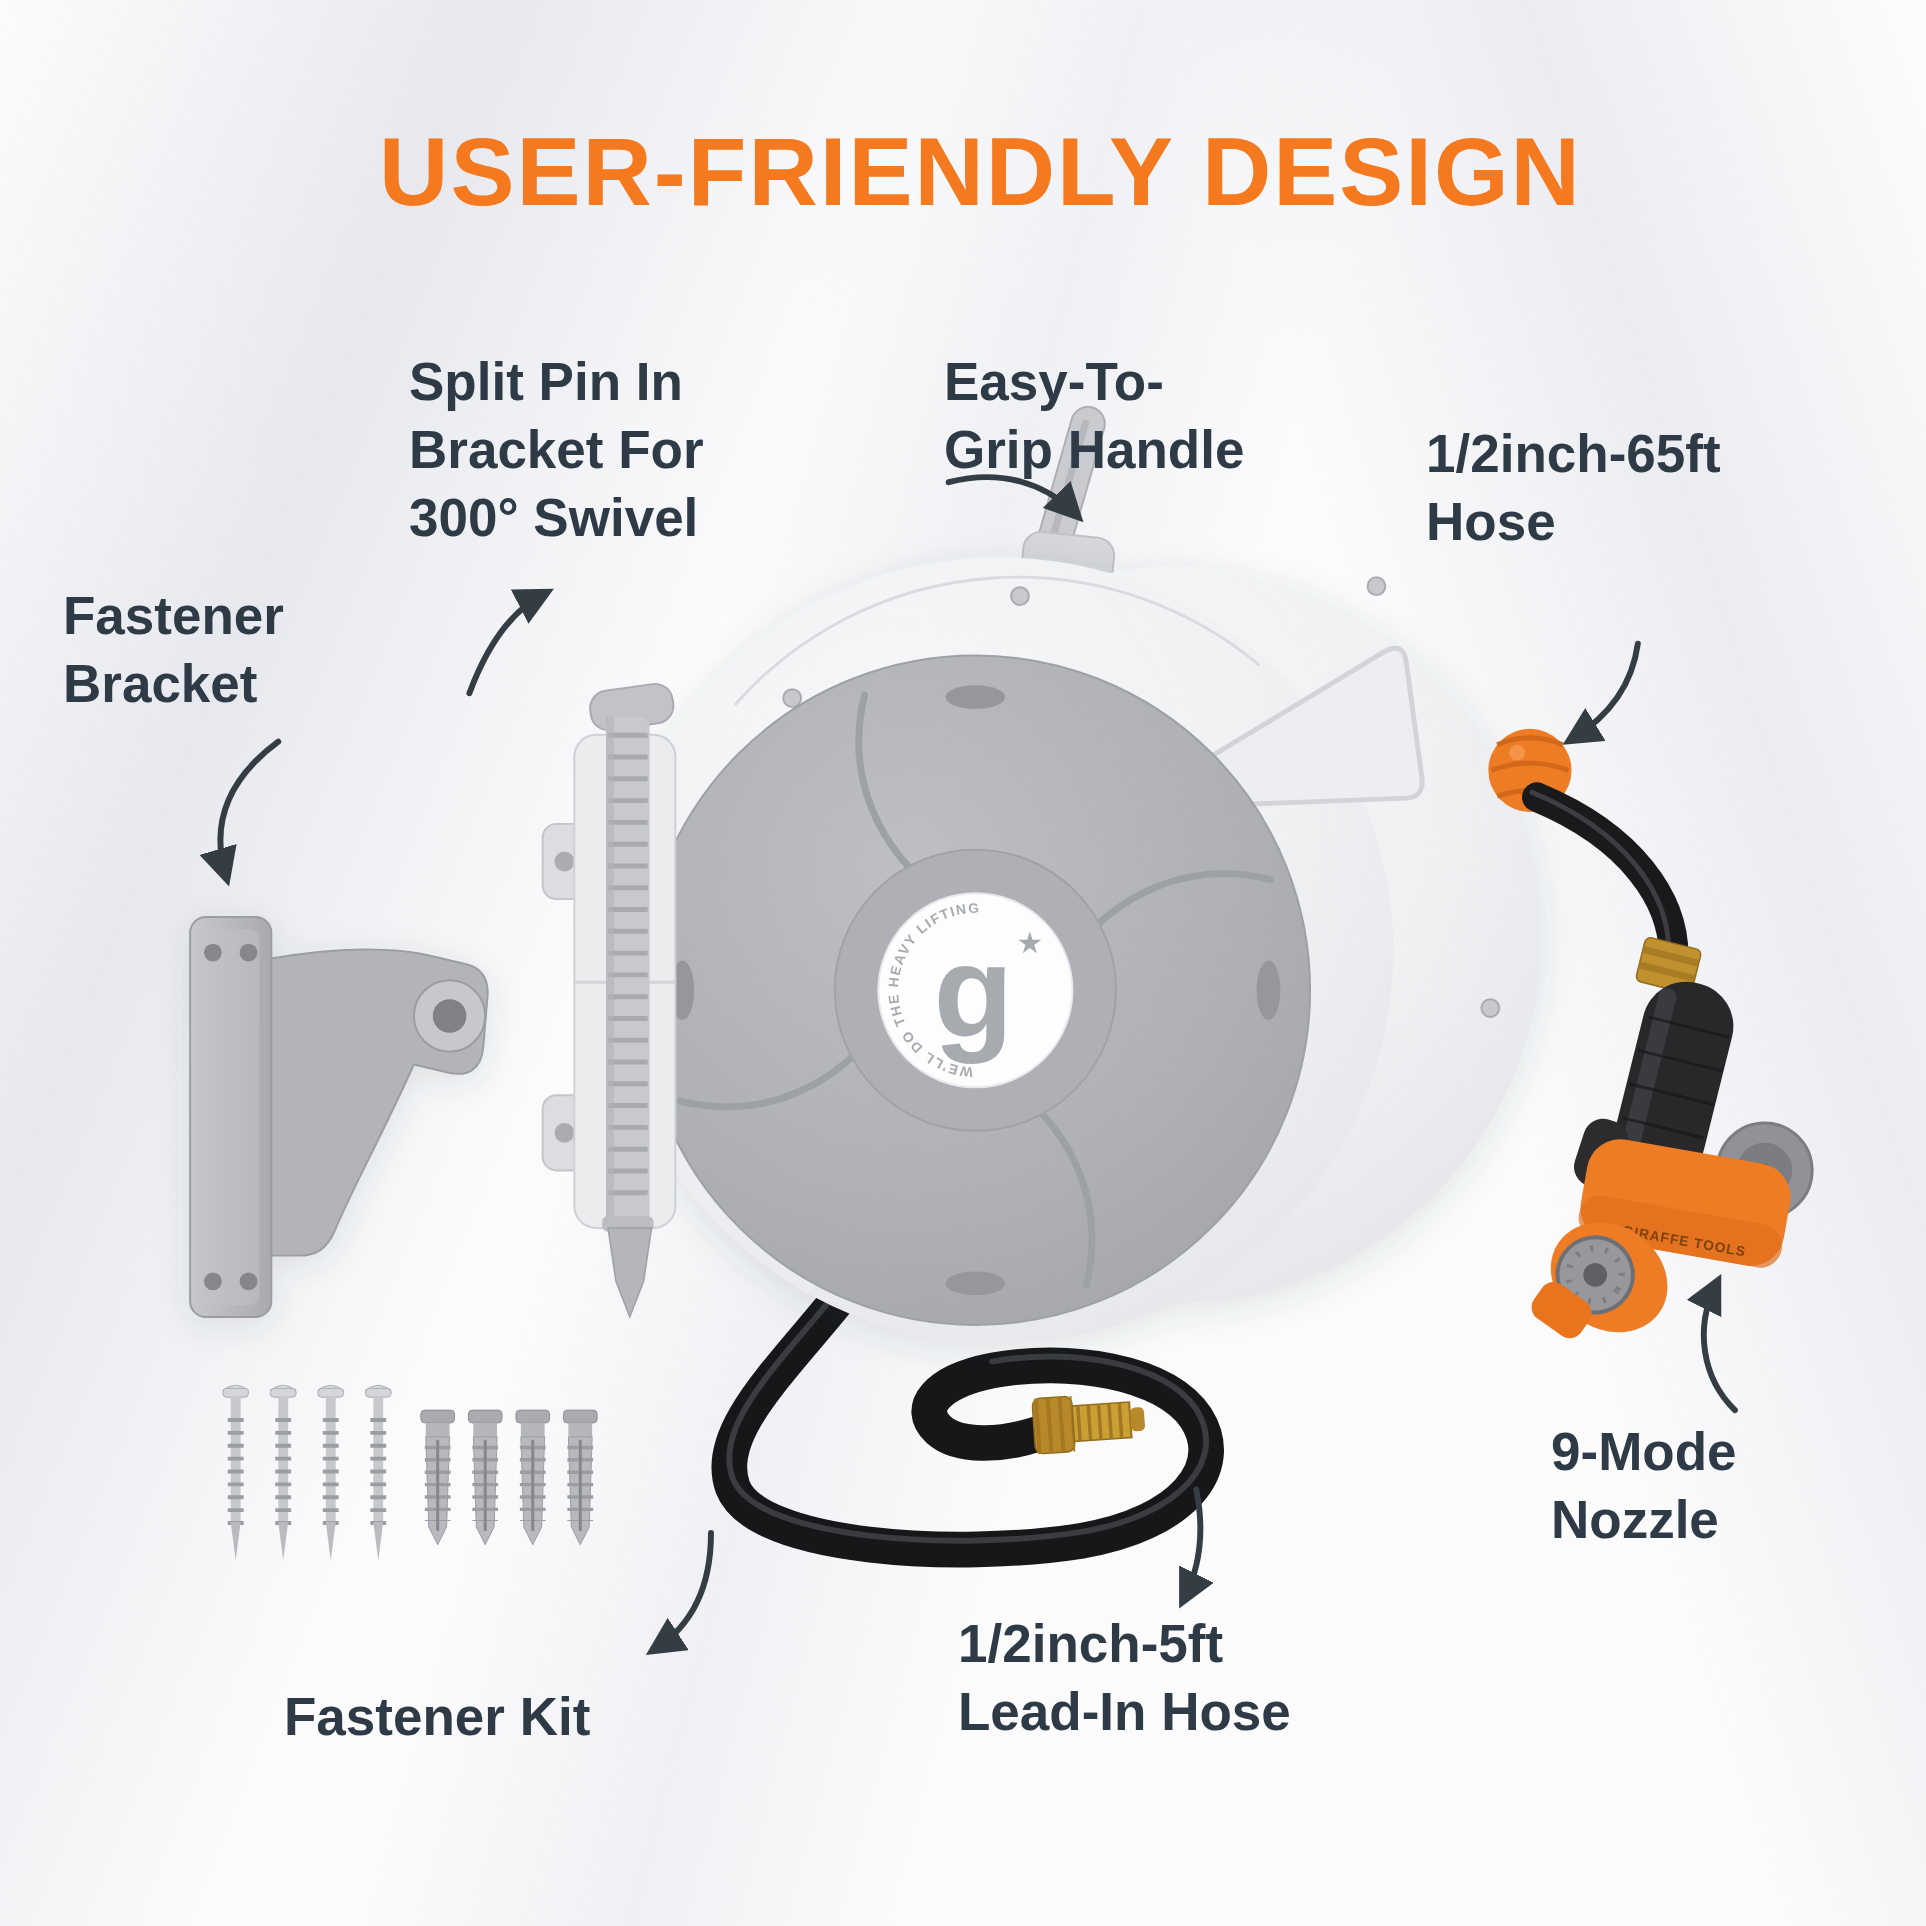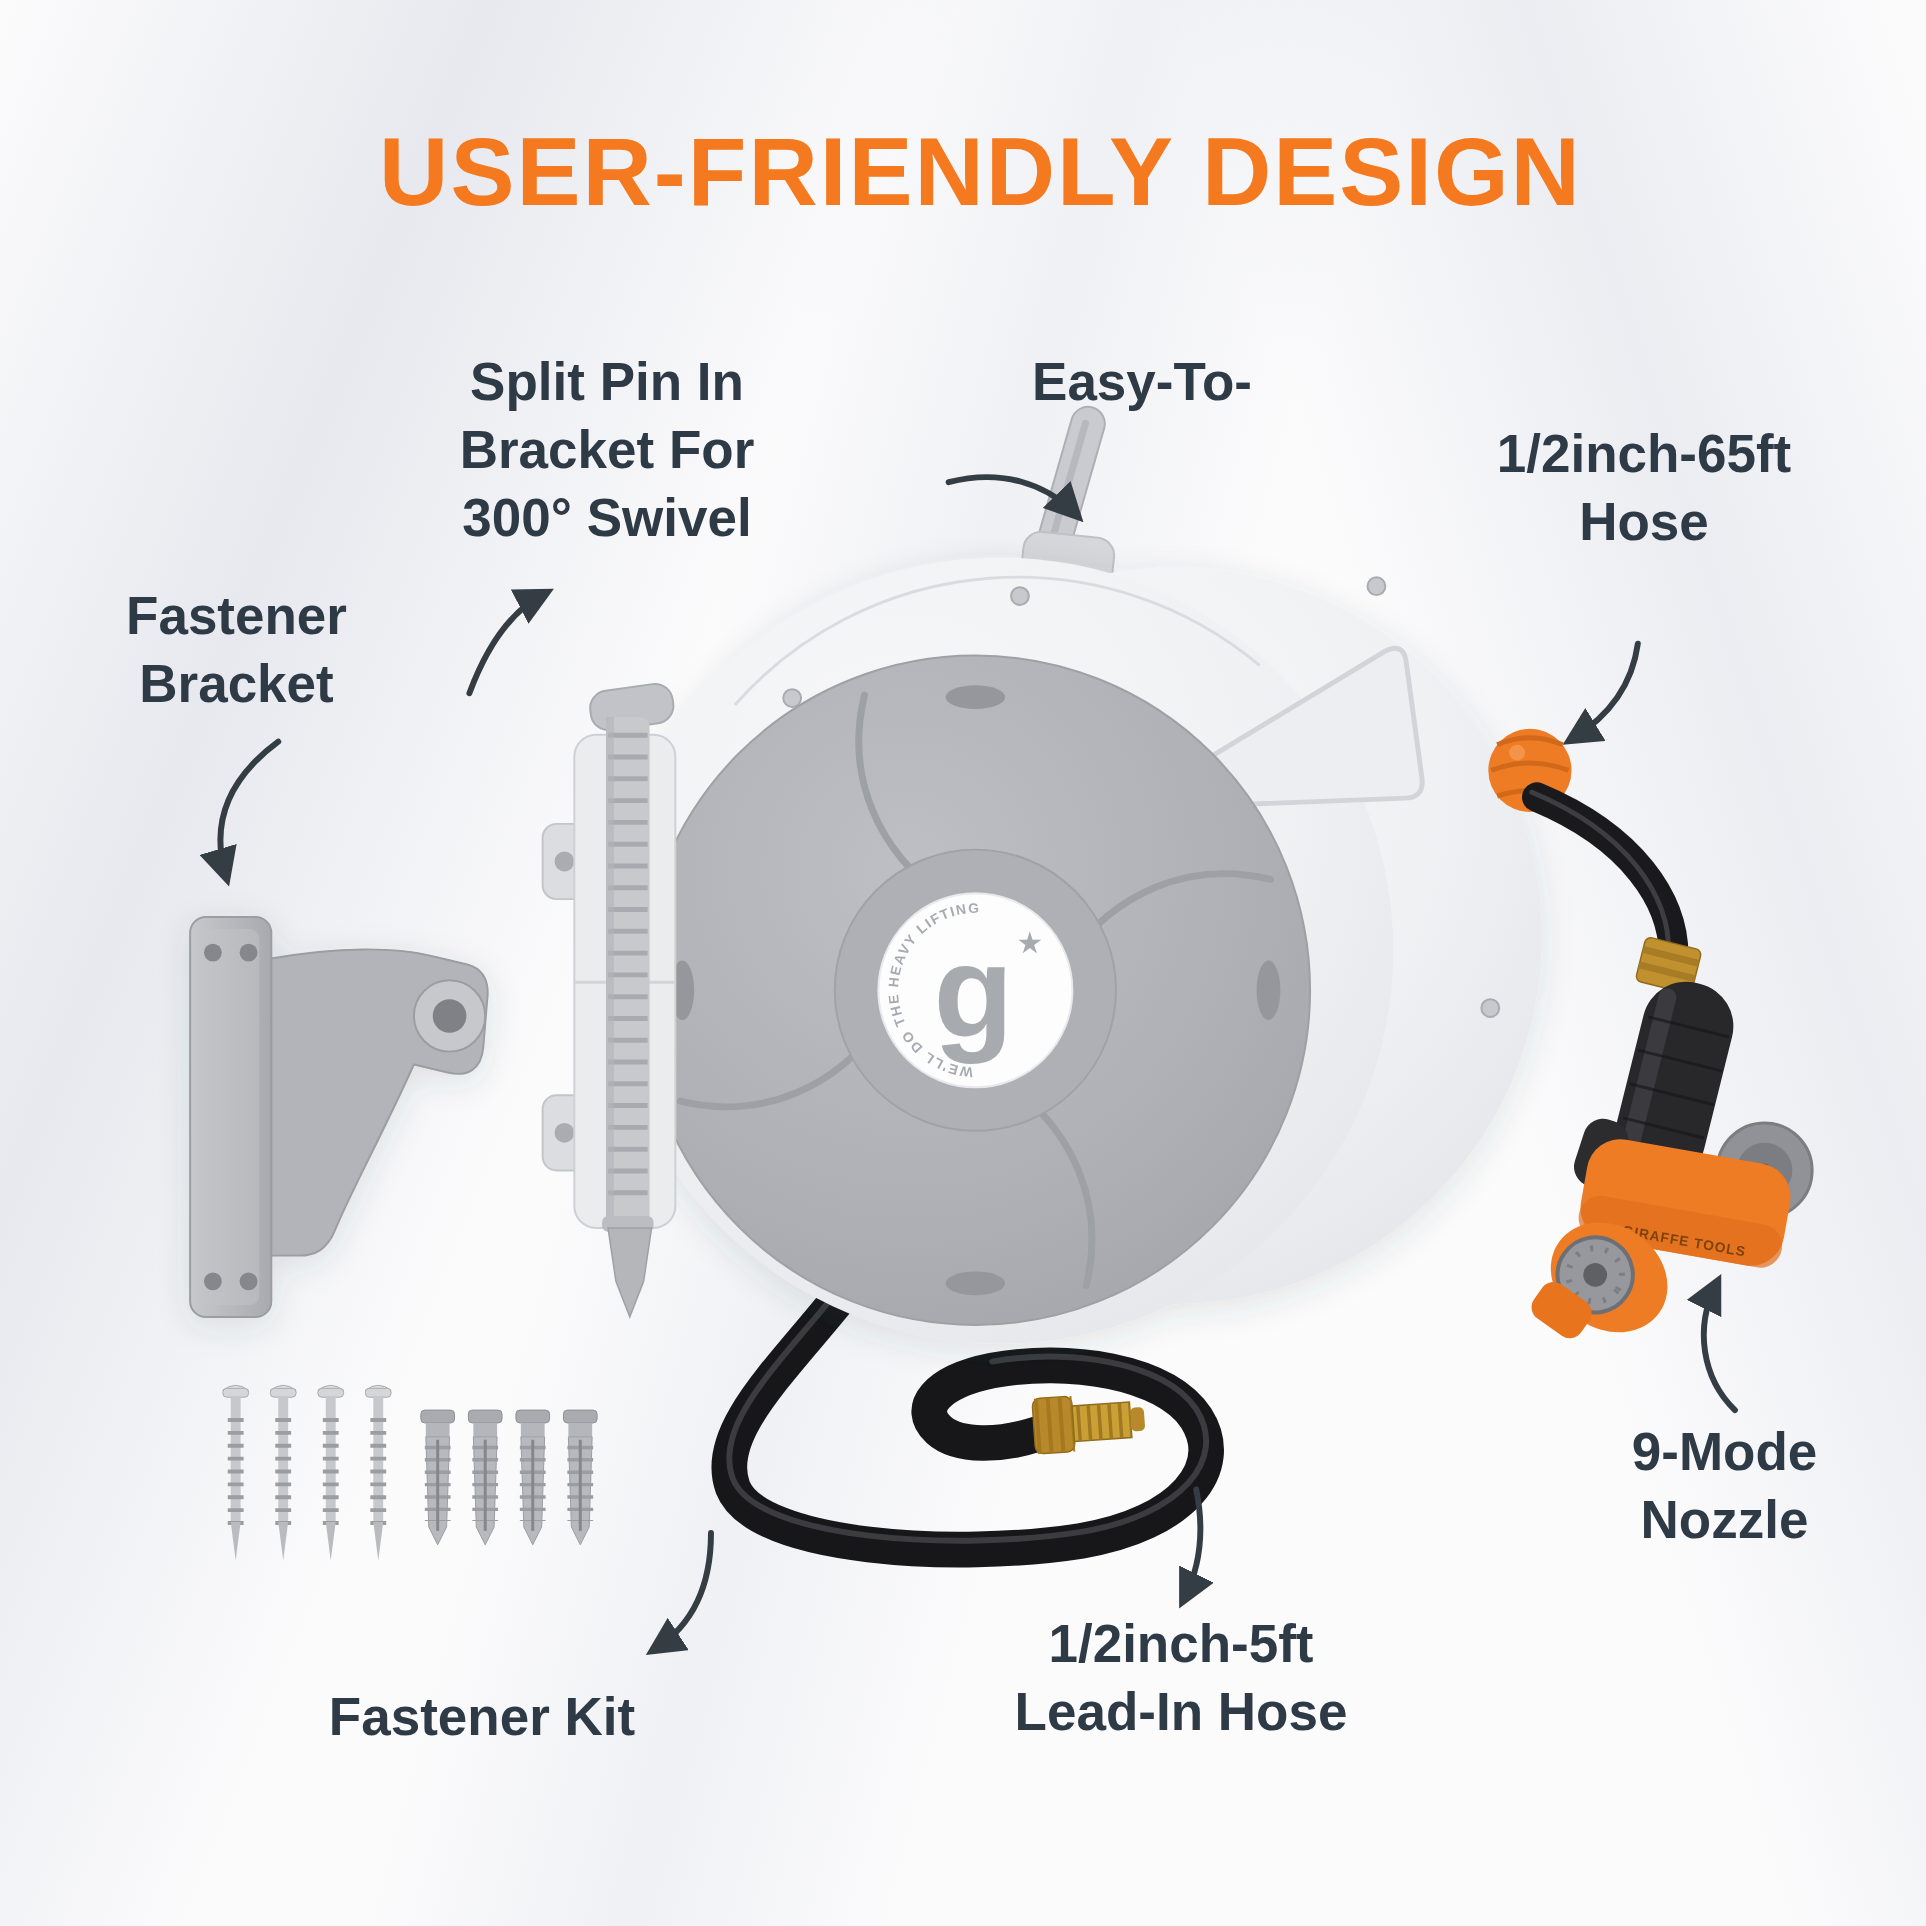--- a/index.html
+++ b/index.html
@@ -16,21 +16,21 @@
   #streak-c{left:594px;top:-198px;width:515px;height:2574px;transform:rotate(15deg);
     background:linear-gradient(90deg,rgba(235,236,240,0),rgba(226,228,235,.45),rgba(235,236,240,0));}
   .art{position:absolute;left:0;top:0;width:1927px;height:1927px;}
   .title{
     position:absolute;top:117px;left:0;width:100%;margin:0;text-align:center;
     font-size:96px;font-weight:800;letter-spacing:2px;
     color:var(--accent_orange,#F4791F);
     padding-left:17px;
   }
   .callout{
-    position:absolute;text-align:center;
+    position:absolute;text-align:left;
     color:var(--label_text,#2E3B47);
     font-size:53px;font-weight:700;line-height:1.28;
   }
   .callout .line{display:block;white-space:nowrap;}
   #co-split-pin{left:409px;top:348px;width:396px;}
   #co-grip{left:944px;top:348px;width:396px;}
   #co-hose{left:1426px;top:420px;width:436px;}
   #co-bracket{left:63px;top:582px;width:347px;}
   #co-nozzle{left:1551px;top:1418px;width:347px;}
   #co-fastener{left:284px;top:1667px;width:396px;margin-top:16px;}
@@ -242,20 +242,21 @@
 <h1 class="title">USER-FRIENDLY DESIGN</h1>
 
 <div class="callout" id="co-split-pin">
   <span class="line">Split Pin In</span>
   <span class="line">Bracket For</span>
   <span class="line">300° Swivel</span>
 </div>
 
 <div class="callout" id="co-grip">
   <span class="line">Easy-To-</span>
+  <span class="line">Grip Handle</span>
 </div>
 
 <div class="callout" id="co-hose">
   <span class="line">1/2inch-65ft</span>
   <span class="line">Hose</span>
 </div>
 
 <div class="callout" id="co-bracket">
   <span class="line">Fastener</span>
   <span class="line">Bracket</span>

